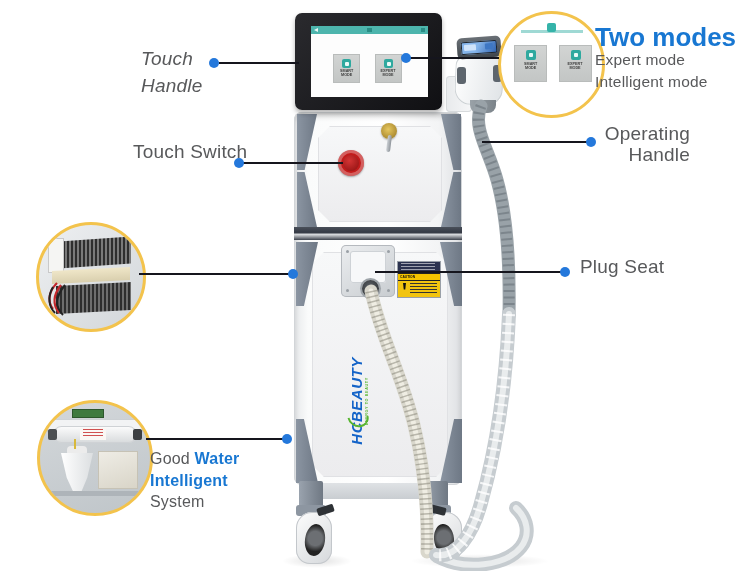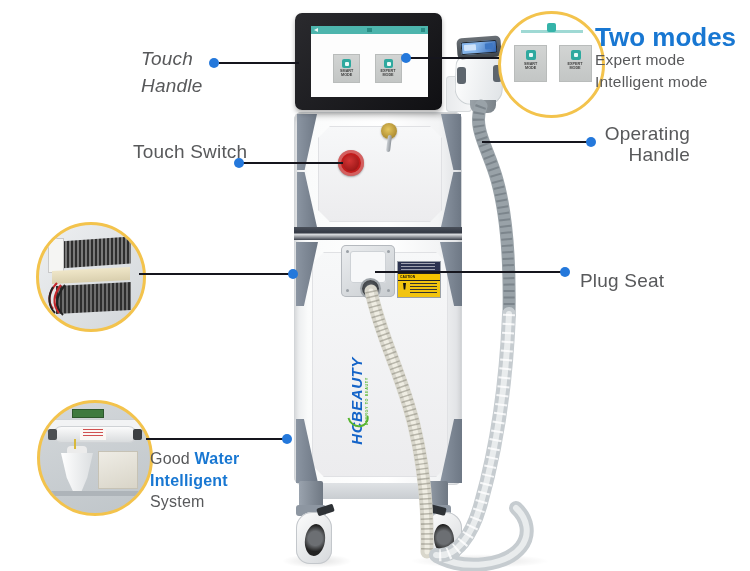--- a/index.html
+++ b/index.html
@@ -253,21 +253,21 @@
     <div class="lbl-blue" style="font-size:26px;line-height:26px;">Two modes</div>
     <div class="lbl" style="font-size:15.5px;line-height:19px;">Expert mode</div>
     <div class="lbl" style="font-size:15.5px;line-height:19px;margin-top:3px;">Intelligent mode</div>
   </div>
 
   <div class="abs lbl" style="left:595px;top:123px;width:95px;text-align:right;line-height:21px;z-index:5;">
     <div>Operating</div>
     <div>Handle</div>
   </div>
 
-  <div class="abs lbl" style="left:580px;top:270px;z-index:5;">Plug Seat</div>
+  <div class="abs lbl" style="left:580px;top:256px;z-index:5;">Plug Seat</div>
 
   <div class="abs" style="left:141px;top:290px;z-index:5;">
   </div>
 
   <div class="abs lbl" style="left:150px;top:448px;width:106px;font-size:16px;line-height:21.5px;z-index:5;">
     <span>Good </span><span class="lbl-blue">Water </span><span class="lbl-blue">Intelligent </span><span>System</span>
   </div>
 
 </div>
 

